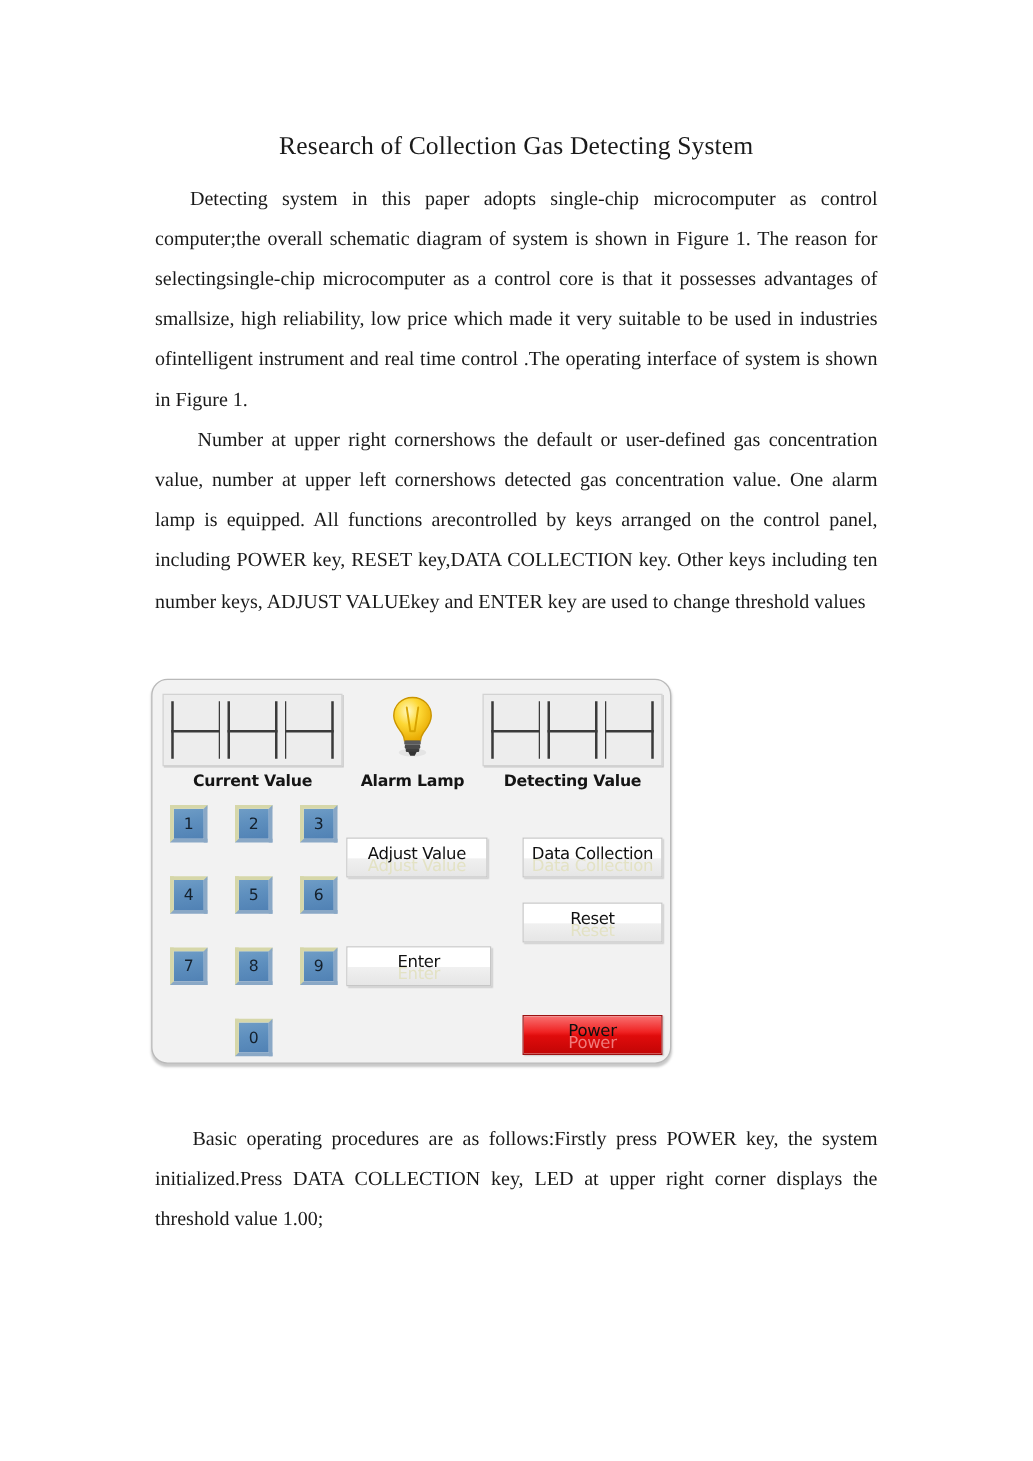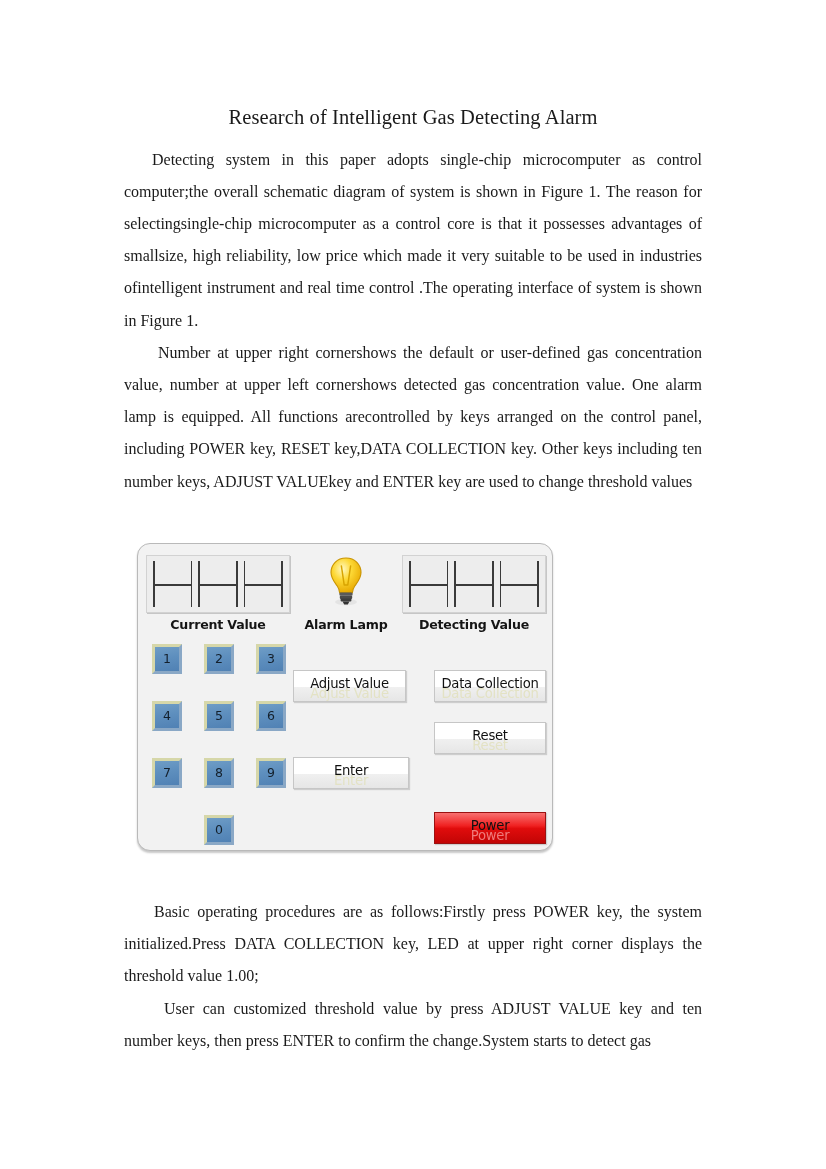--- a/index.html
+++ b/index.html
@@ -51,21 +51,21 @@
     letter-spacing: 0;
   }
   .indent-1 { text-indent: 28px; }
   .indent-2 { text-indent: 34px; }
   .indent-3 { text-indent: 30px; }
   .indent-4 { text-indent: 40px; }
 
   
   .figure-wrap {
     position: absolute;
-    left: 16px;
+    left: 0;
     top: 543px;
     width: 658px;
   }
 
   .panel {
     position: relative;
     margin: 0 auto;
     width: 416px;
     height: 308px;
     background: #f2f2f2;
@@ -224,21 +224,21 @@
     width: 578px;
   }
 </style>
 </head>
 <body>
 
 <div class="page">
 
   <div class="col">
 
-    <h1 class="doc-title">Research of Intelligent Gas Detecting Alarm</h1>
+    <h1 class="doc-title">Research of Collection Gas Detecting System</h1>
 
     <p class="para indent-1">Detecting system in this paper adopts single-chip microcomputer as control computer;the overall schematic diagram of system is shown in Figure 1. The reason for selectingsingle-chip microcomputer as a control core is that it possesses advantages of smallsize, high reliability, low price which made it very suitable to be used in industries ofintelligent instrument and real time control .The operating interface of system is shown in Figure 1.</p>
 
     <p class="para indent-2">Number at upper right cornershows the default or user-defined gas concentration value, number at upper left cornershows detected gas concentration value. One alarm lamp is equipped. All functions arecontrolled by keys arranged on the control panel, including POWER key, RESET key,DATA COLLECTION key. Other keys including ten number keys, ADJUST VALUEkey and ENTER key are used to change threshold values</p>
 
   </div>
 
   <div class="figure-wrap">
 
     <div class="panel">
@@ -346,16 +346,15 @@
         <span class="btn-ghost">Power</span>
         <span class="btn-label">Power</span>
       </div>
 
     </div>
   </div>
 
 
   <div class="col-bottom">
     <p class="para indent-3">Basic operating procedures are as follows:Firstly press POWER key, the system initialized.Press DATA COLLECTION key, LED at upper right corner displays the threshold value 1.00;</p>
-    <p class="para indent-4">User can customized threshold value by press ADJUST VALUE key and ten number keys, then press ENTER to confirm the change.System starts to detect gas</p>
   </div>
 
 </div>
 
 </body></html>

